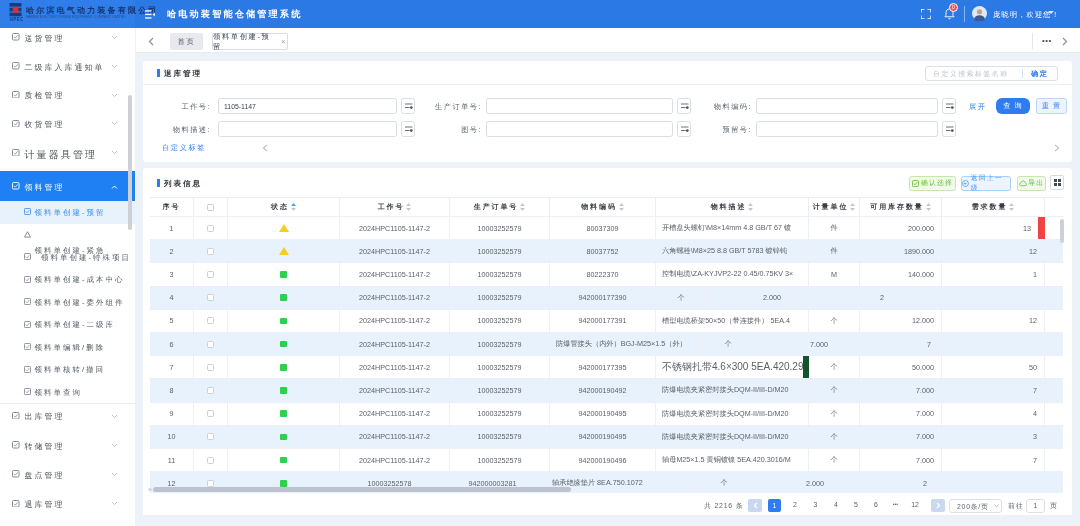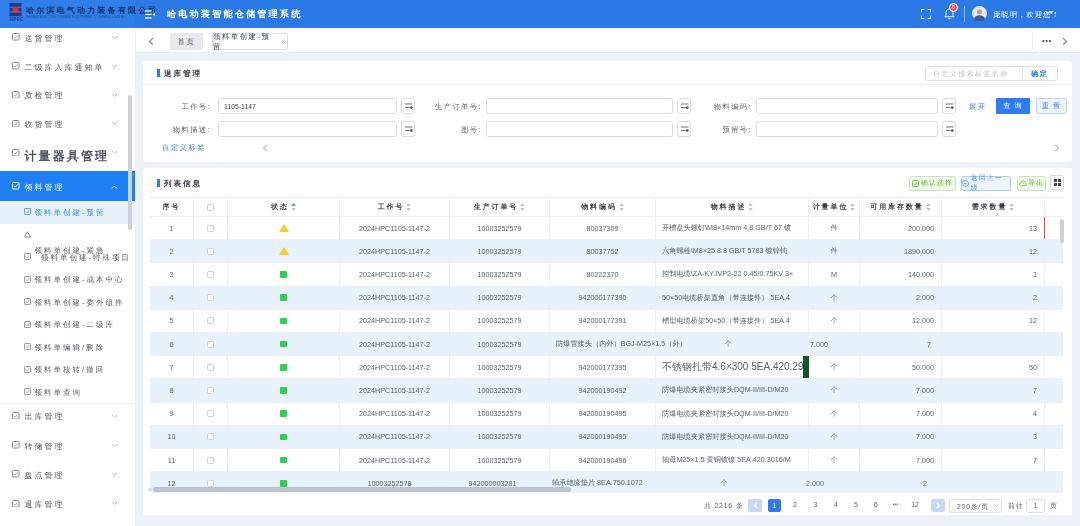--- a/index.html
+++ b/index.html
@@ -74,21 +74,21 @@
     <path d="M2 4 L3.5 5.5 L6 2.5" stroke="#7c828c" fill="none" stroke-width="0.8"></path>
   </svg>
 <div class="abs" style="left:24.5px;top:119.1px;font-size:7.9px;color:#4e535a;white-space:nowrap;letter-spacing:2.1px;">收货管理</div>
 <svg class="abs" style="left:111px;top:121.4px" width="7" height="5" viewBox="0 0 7 5">
     <path d="M1 1 L3.5 3.5 L6 1" stroke="#c0c4cc" stroke-width="1" fill="none"></path>
   </svg>
 <svg class="abs" style="left:12px;top:148.5px" width="7.5" height="7.5" viewBox="0 0 8 8">
     <rect x="0.5" y="0.5" width="7" height="7" rx="1.2" stroke="#7c828c" fill="none" stroke-width="1"></rect>
     <path d="M2 4 L3.5 5.5 L6 2.5" stroke="#7c828c" fill="none" stroke-width="0.8"></path>
   </svg>
-<div class="abs" style="left:24.5px;top:147.9px;font-size:12px;color:#4e535a;white-space:nowrap;letter-spacing:2.1px;font-weight:bold;">计量器具管理</div>
+<div class="abs" style="left:24.5px;top:147.9px;font-size:10px;color:#4e535a;white-space:nowrap;letter-spacing:2.1px;">计量器具管理</div>
 <svg class="abs" style="left:111px;top:150.2px" width="7" height="5" viewBox="0 0 7 5">
     <path d="M1 1 L3.5 3.5 L6 1" stroke="#c0c4cc" stroke-width="1" fill="none"></path>
   </svg>
 <div class="abs" style="left:0;top:171px;width:135px;height:31px;background:#1e80f2;"></div>
 <svg class="abs" style="left:12px;top:182.3px" width="7.5" height="7.5" viewBox="0 0 8 8">
     <rect x="0.5" y="0.5" width="7" height="7" rx="1.2" stroke="#fff" fill="none" stroke-width="1"></rect>
     <path d="M2 4 L3.5 5.5 L6 2.5" stroke="#fff" fill="none" stroke-width="0.8"></path>
   </svg>
 <div class="abs" style="left:24.5px;top:181.7px;font-size:7.9px;color:#fff;white-space:nowrap;letter-spacing:2.1px;">领料管理</div>
 <svg class="abs" style="left:111px;top:184.5px" width="7" height="5" viewBox="0 0 7 5">
@@ -210,21 +210,21 @@
   </svg>
 <div class="abs" style="left:682px;top:102.2px;width:70px;text-align:right;font-size:7.2px;color:#5b6168;white-space:nowrap;letter-spacing:1.5px;">物料编码:</div>
 <div class="abs" style="left:756px;top:98px;width:182px;height:16px;border:1px solid #d9dde4;border-radius:2.5px;background:#fff;"></div>
 <div class="abs" style="left:942px;top:98px;width:14px;height:16px;border:1px solid #d9dde4;border-radius:2.5px;background:#fff;"></div>
 <svg class="abs" style="left:945.5px;top:103px" width="8" height="7" viewBox="0 0 8 7">
 <rect x="0" y="0.5" width="7.5" height="1" fill="#6a727c"></rect>
     <rect x="0" y="4" width="4.5" height="1" fill="#6a727c"></rect>
     <circle cx="6.3" cy="4.6" r="1.4" fill="#51575f"></circle>
   </svg>
 <div class="abs" style="left:969px;top:102.2px;font-size:7.3px;color:#2e7cf0;white-space:nowrap;letter-spacing:1.5px;">展开</div>
-<div class="abs flex" style="left:996px;top:98px;width:34px;height:16px;background:#2e7cf0;border-radius:1px;justify-content:center;font-size:7.2px;color:#fff;letter-spacing:1px;">查 询</div>
+<div class="abs flex" style="left:996px;top:98px;width:34px;height:16px;background:#2e7cf0;border-radius:6px;justify-content:center;font-size:7.2px;color:#fff;letter-spacing:1px;">查 询</div>
 <div class="abs flex" style="left:1036px;top:98px;width:31px;height:16px;background:#edf4fd;border:1px solid #bad6f9;border-radius:2.5px;justify-content:center;font-size:7.2px;color:#3a80f0;letter-spacing:1px;">重 置</div>
 <div class="abs" style="left:141px;top:125.2px;width:70px;text-align:right;font-size:7.2px;color:#5b6168;white-space:nowrap;letter-spacing:1.5px;">物料描述:</div>
 <div class="abs" style="left:218px;top:121px;width:179px;height:16px;border:1px solid #d9dde4;border-radius:2.5px;background:#fff;"></div>
 <div class="abs" style="left:401px;top:121px;width:14px;height:16px;border:1px solid #d9dde4;border-radius:2.5px;background:#fff;"></div>
 <svg class="abs" style="left:404.5px;top:126px" width="8" height="7" viewBox="0 0 8 7">
 <rect x="0" y="0.5" width="7.5" height="1" fill="#6a727c"></rect>
     <rect x="0" y="4" width="4.5" height="1" fill="#6a727c"></rect>
     <circle cx="6.3" cy="4.6" r="1.4" fill="#51575f"></circle>
   </svg>
 <div class="abs" style="left:412px;top:125.2px;width:70px;text-align:right;font-size:7.2px;color:#5b6168;white-space:nowrap;letter-spacing:1.5px;">图号:</div>
@@ -346,21 +346,21 @@
     </div>
 <div style="width:112px;height:100%;border-right:1px solid #eceff5;display:flex;align-items:center;justify-content:center;font-size:7.2px;color:#5c6169;white-space:nowrap;overflow:hidden;">
       <span style="display:inline-block;width:0;height:0;border-left:5px solid transparent;border-right:5px solid transparent;border-bottom:8px solid #f5ce1e;"></span>
     </div>
 <div style="width:110px;height:100%;border-right:1px solid #eceff5;display:flex;align-items:center;justify-content:center;font-size:7.2px;color:#5c6169;white-space:nowrap;overflow:hidden;">2024HPC1105-1147-2</div>
 <div style="width:100px;height:100%;border-right:1px solid #eceff5;display:flex;align-items:center;justify-content:center;font-size:7.2px;color:#5c6169;white-space:nowrap;overflow:hidden;">10003252579</div>
 <div style="width:106px;height:100%;border-right:1px solid #eceff5;display:flex;align-items:center;justify-content:center;font-size:7.2px;color:#5c6169;white-space:nowrap;overflow:hidden;">80037309</div>
 <div style="width:153px;height:100%;border-right:1px solid #eceff5;padding-left:6px;display:flex;align-items:center;justify-content:flex-start;font-size:7.2px;color:#5c6169;white-space:nowrap;overflow:hidden;">开槽盘头螺钉\M8×14mm 4.8 GB/T 67 镀</div>
 <div style="width:51px;height:100%;border-right:1px solid #eceff5;display:flex;align-items:center;justify-content:center;font-size:7.2px;color:#5c6169;white-space:nowrap;overflow:hidden;">件</div>
 <div style="width:82px;height:100%;border-right:1px solid #eceff5;padding-right:7px;display:flex;align-items:center;justify-content:flex-end;font-size:7.2px;color:#5c6169;white-space:nowrap;overflow:hidden;">200.000</div>
-<div style="width:103px;height:100%;border-right:1px solid #ef4444;padding-right:7px;display:flex;align-items:center;justify-content:flex-end;font-size:7.2px;color:#5c6169;white-space:nowrap;overflow:hidden;">13</div>
+<div style="width:103px;height:100%;border-right:7px solid #ef4444;padding-right:7px;display:flex;align-items:center;justify-content:flex-end;font-size:7.2px;color:#5c6169;white-space:nowrap;overflow:hidden;">13</div>
 <div style="width:18px;height:100%;display:flex;align-items:center;justify-content:center;font-size:7.2px;color:#5c6169;white-space:nowrap;overflow:hidden;"></div>
 </div>
 <div class="abs" style="left:150px;top:240.2px;width:913px;height:23.2px;background:#e7f2fc;border-bottom:1px solid #eceff5;display:flex;overflow:hidden;">
 <div style="width:44px;height:100%;border-right:1px solid #eceff5;display:flex;align-items:center;justify-content:center;font-size:7.2px;color:#5c6169;white-space:nowrap;overflow:hidden;">2</div>
 <div style="width:34px;height:100%;border-right:1px solid #eceff5;display:flex;align-items:center;justify-content:center;font-size:7.2px;color:#5c6169;white-space:nowrap;overflow:hidden;">
       <span style="display:inline-block;width:7px;height:7px;border:1px solid #ccd0d9;border-radius:1.5px;background:#fff;"></span>
     </div>
 <div style="width:112px;height:100%;border-right:1px solid #eceff5;display:flex;align-items:center;justify-content:center;font-size:7.2px;color:#5c6169;white-space:nowrap;overflow:hidden;">
       <span style="display:inline-block;width:0;height:0;border-left:5px solid transparent;border-right:5px solid transparent;border-bottom:8px solid #f5ce1e;"></span>
     </div>
@@ -394,21 +394,20 @@
 <div style="width:44px;height:100%;border-right:1px solid #eceff5;display:flex;align-items:center;justify-content:center;font-size:7.2px;color:#5c6169;white-space:nowrap;overflow:hidden;">4</div>
 <div style="width:34px;height:100%;border-right:1px solid #eceff5;display:flex;align-items:center;justify-content:center;font-size:7.2px;color:#5c6169;white-space:nowrap;overflow:hidden;">
       <span style="display:inline-block;width:7px;height:7px;border:1px solid #ccd0d9;border-radius:1.5px;background:#fff;"></span>
     </div>
 <div style="width:112px;height:100%;border-right:1px solid #eceff5;display:flex;align-items:center;justify-content:center;font-size:7.2px;color:#5c6169;white-space:nowrap;overflow:hidden;">
       <span style="display:inline-block;width:6.5px;height:6.5px;background:#2ed04f;border-radius:1px;"></span>
     </div>
 <div style="width:110px;height:100%;border-right:1px solid #eceff5;display:flex;align-items:center;justify-content:center;font-size:7.2px;color:#5c6169;white-space:nowrap;overflow:hidden;">2024HPC1105-1147-2</div>
 <div style="width:100px;height:100%;border-right:1px solid #eceff5;display:flex;align-items:center;justify-content:center;font-size:7.2px;color:#5c6169;white-space:nowrap;overflow:hidden;">10003252579</div>
 <div style="width:106px;height:100%;border-right:1px solid #eceff5;display:flex;align-items:center;justify-content:center;font-size:7.2px;color:#5c6169;white-space:nowrap;overflow:hidden;">942000177390</div>
-<div style="width:153px;height:100%;border-right:1px solid #eceff5;padding-left:6px;display:flex;align-items:center;justify-content:flex-start;font-size:7.2px;color:#5c6169;white-space:nowrap;overflow:hidden;">50×50电缆桥架直角（带连接件） 5EA.4</div>
 <div style="width:51px;height:100%;border-right:1px solid #eceff5;display:flex;align-items:center;justify-content:center;font-size:7.2px;color:#5c6169;white-space:nowrap;overflow:hidden;">个</div>
 <div style="width:82px;height:100%;border-right:1px solid #eceff5;padding-right:7px;display:flex;align-items:center;justify-content:flex-end;font-size:7.2px;color:#5c6169;white-space:nowrap;overflow:hidden;">2.000</div>
 <div style="width:103px;height:100%;border-right:1px solid #eceff5;padding-right:7px;display:flex;align-items:center;justify-content:flex-end;font-size:7.2px;color:#5c6169;white-space:nowrap;overflow:hidden;">2</div>
 <div style="width:18px;height:100%;display:flex;align-items:center;justify-content:center;font-size:7.2px;color:#5c6169;white-space:nowrap;overflow:hidden;"></div>
 </div>
 <div class="abs" style="left:150px;top:309.8px;width:913px;height:23.2px;background:#fff;border-bottom:1px solid #eceff5;display:flex;overflow:hidden;">
 <div style="width:44px;height:100%;border-right:1px solid #eceff5;display:flex;align-items:center;justify-content:center;font-size:7.2px;color:#5c6169;white-space:nowrap;overflow:hidden;">5</div>
 <div style="width:34px;height:100%;border-right:1px solid #eceff5;display:flex;align-items:center;justify-content:center;font-size:7.2px;color:#5c6169;white-space:nowrap;overflow:hidden;">
       <span style="display:inline-block;width:7px;height:7px;border:1px solid #ccd0d9;border-radius:1.5px;background:#fff;"></span>
     </div>

